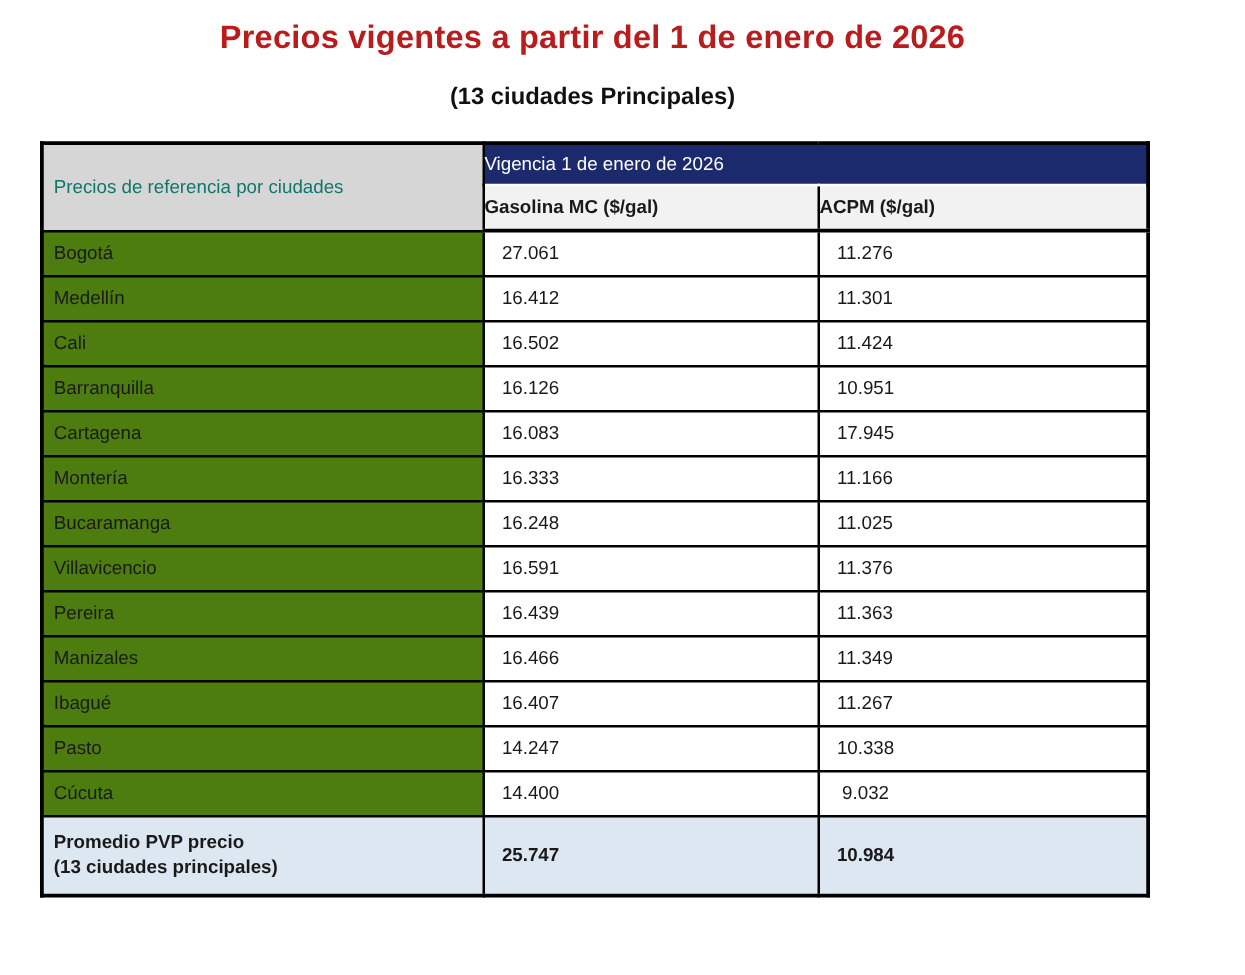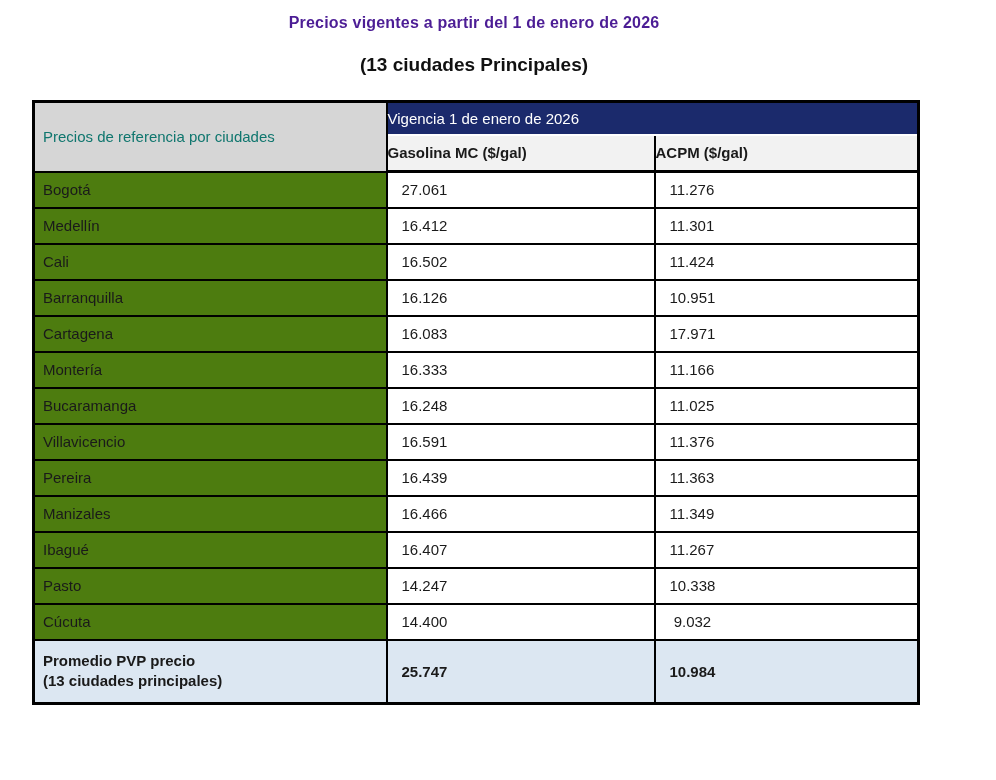--- a/index.html
+++ b/index.html
@@ -15,23 +15,23 @@
     height: 780px;
     padding-top: 14px;
     overflow: hidden;
   }
   .titles {
     width: 884px;
     margin-left: 32px;
     text-align: center;
   }
   .title {
-    font-size: 16px;
+    font-size: 26px;
     font-weight: bold;
-    color: #4c1d95;
+    color: #b91c1c;
     letter-spacing: 0.2px;
   }
   .subtitle {
     font-size: 19px;
     font-weight: bold;
     color: #111111;
     margin-top: 22px;
   }
   table.price-table {
     margin-top: 24px;
@@ -133,21 +133,21 @@
         <td class="val">11.424</td>
       </tr>
       <tr>
         <td class="city">Barranquilla</td>
         <td class="val">16.126</td>
         <td class="val">10.951</td>
       </tr>
       <tr>
         <td class="city">Cartagena</td>
         <td class="val">16.083</td>
-        <td class="val">17.971</td>
+        <td class="val">17.945</td>
       </tr>
       <tr>
         <td class="city">Montería</td>
         <td class="val">16.333</td>
         <td class="val">11.166</td>
       </tr>
       <tr>
         <td class="city">Bucaramanga</td>
         <td class="val">16.248</td>
         <td class="val">11.025</td>

